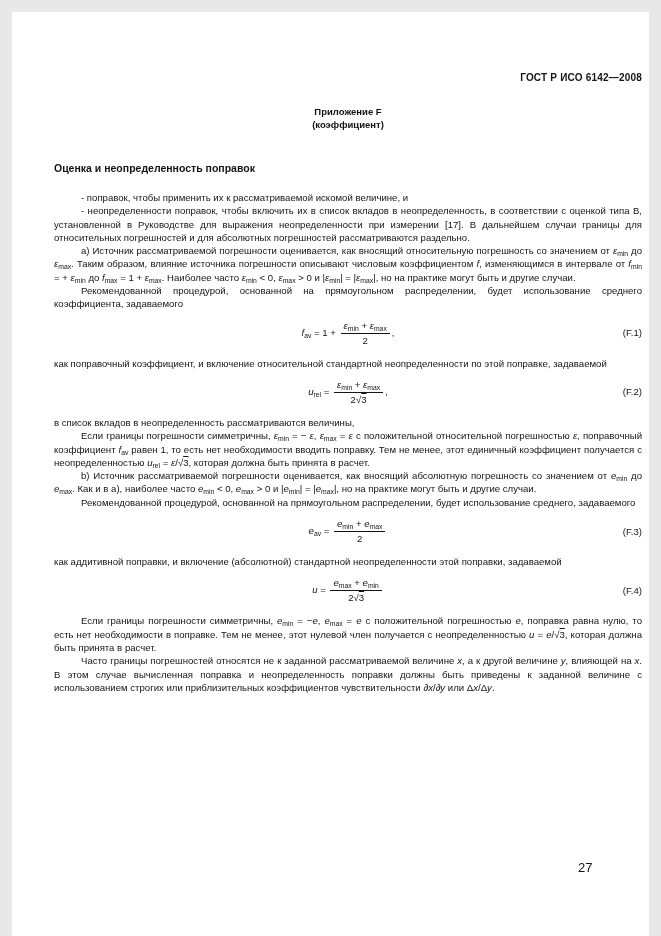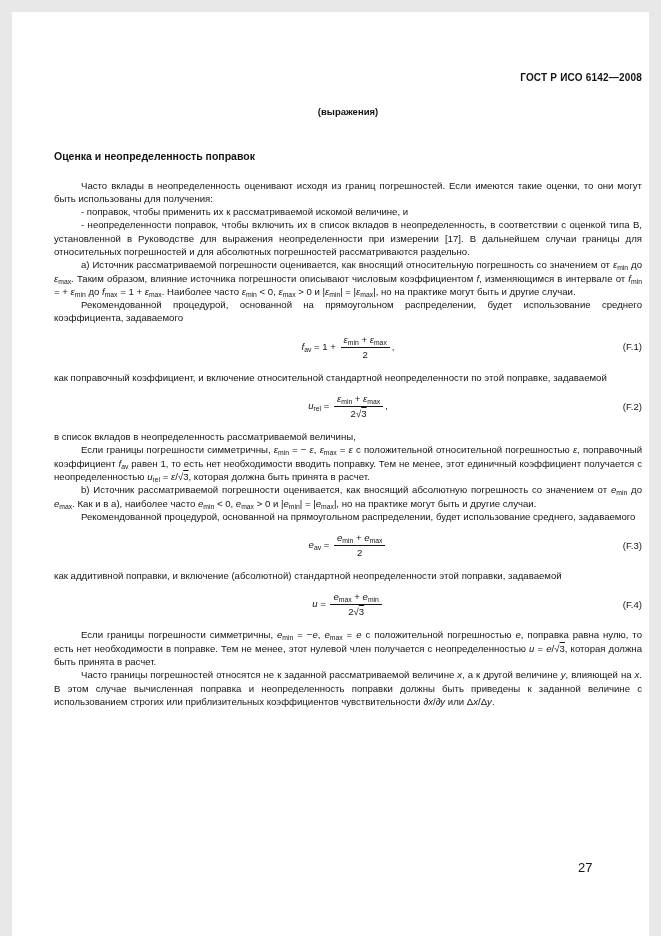--- a/index.html
+++ b/index.html
@@ -76,27 +76,27 @@
 </style>
 </head>
 <body>
 
 <div class="page">
   <div class="content">
 
     <div class="std-header">ГОСТ Р ИСО 6142—2008</div>
 
     <div class="annex">
-      <div>(выражения)</div>
+      <div>Приложение F</div>
+      <div>(коэффициент)</div>
     </div>
 
     <div class="doc-title">Оценка и неопределенность поправок</div>
 
     <div class="bodytext">
-      <p class="ind">Часто вклады в неопределенность оценивают исходя из границ погрешностей. Если имеются такие оценки, то они могут быть использованы для получения:</p>
       <p class="ind">- поправок, чтобы применить их к рассматриваемой искомой величине, и</p>
       <p class="ind">- неопределенности поправок, чтобы включить их в список вкладов в неопределенность, в соответствии с оценкой типа В, установленной в Руководстве для выражения неопределенности при измерении [17]. В дальнейшем случаи границы для относительных погрешностей и для абсолютных погрешностей рассматриваются раздельно.</p>
       <p class="ind">а)  Источник рассматриваемой погрешности оценивается, как вносящий относительную погрешность со значением от <i>ε</i><sub>min</sub> до <i>ε</i><sub>max</sub>. Таким образом, влияние источника погрешности описывают числовым коэффициентом <i>f</i>, изменяющимся в интервале от <i>f</i><sub>min</sub> = + <i>ε</i><sub>min</sub> до <i>f</i><sub>max</sub> = 1 + <i>ε</i><sub>max</sub>. Наиболее часто <i>ε</i><sub>min</sub> &lt; 0,  <i>ε</i><sub>max</sub> &gt; 0 и |<i>ε</i><sub>min</sub>| = |<i>ε</i><sub>max</sub>|, но на практике могут быть и другие случаи.</p>
       <p class="ind">Рекомендованной процедурой, основанной на прямоугольном распределении, будет использование среднего коэффициента, задаваемого</p>
 
       <div class="formula-row">
         <span><i>f</i><sub>av</sub> = 1 + </span><span class="frac">
             <span class="num"><i>ε</i><sub>min</sub> + <i>ε</i><sub>max</sub></span>
             <span class="den">2</span>
           </span><span>,</span>
@@ -106,21 +106,21 @@
       <p>как поправочный коэффициент, и включение относительной стандартной неопределенности по этой поправке, задаваемой</p>
 
       <div class="formula-row">
         <span><i>u</i><sub>rel</sub> = </span><span class="frac">
             <span class="num"><i>ε</i><sub>min</sub> + <i>ε</i><sub>max</sub></span>
             <span class="den">2√<span class="r">3</span></span>
           </span><span>,</span>
         <span class="f-label">(F.2)</span>
       </div>
 
-      <p>в список вкладов в неопределенность рассматриваемой величины,</p>
+      <p>в список вкладов в неопределенность рассматриваются величины,</p>
       <p class="ind">Если границы погрешности симметричны,  <i>ε</i><sub>min</sub> = − <i>ε</i>,  <i>ε</i><sub>max</sub> = <i>ε</i> с положительной относительной погрешностью <i>ε</i>, поправочный коэффициент <i>f</i><sub>av</sub> равен 1, то есть нет необходимости вводить поправку. Тем не менее, этот единичный коэффициент получается с неопределенностью <i>u</i><sub>rel</sub> = <i>ε</i>/√<span class="r">3</span>, которая должна быть принята в расчет.</p>
       <p class="ind">b)  Источник рассматриваемой погрешности оценивается, как вносящий абсолютную погрешность со значением от <i>e</i><sub>min</sub> до <i>e</i><sub>max</sub>. Как и в а), наиболее часто <i>e</i><sub>min</sub> &lt; 0, <i>e</i><sub>max</sub> &gt; 0 и |<i>e</i><sub>min</sub>| = |<i>e</i><sub>max</sub>|, но на практике могут быть и другие случаи.</p>
       <p class="ind">Рекомендованной процедурой, основанной на прямоугольном распределении, будет использование среднего, задаваемого</p>
 
       <div class="formula-row">
         <span><i>e</i><sub>av</sub> = </span><span class="frac">
             <span class="num"><i>e</i><sub>min</sub> + <i>e</i><sub>max</sub></span>
             <span class="den">2</span>
           </span><span></span>
         <span class="f-label">(F.3)</span>

